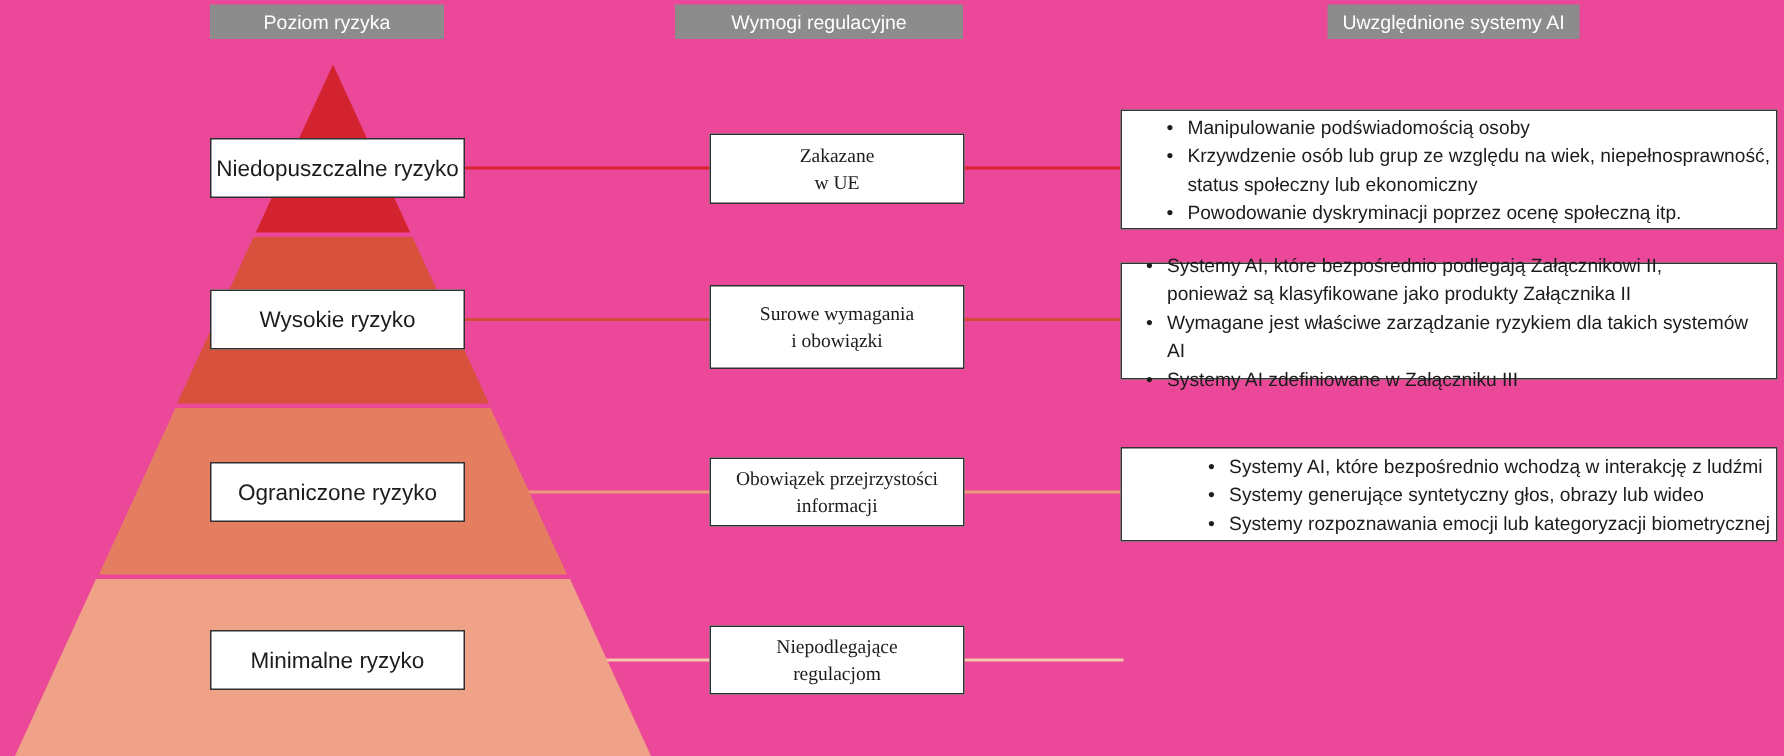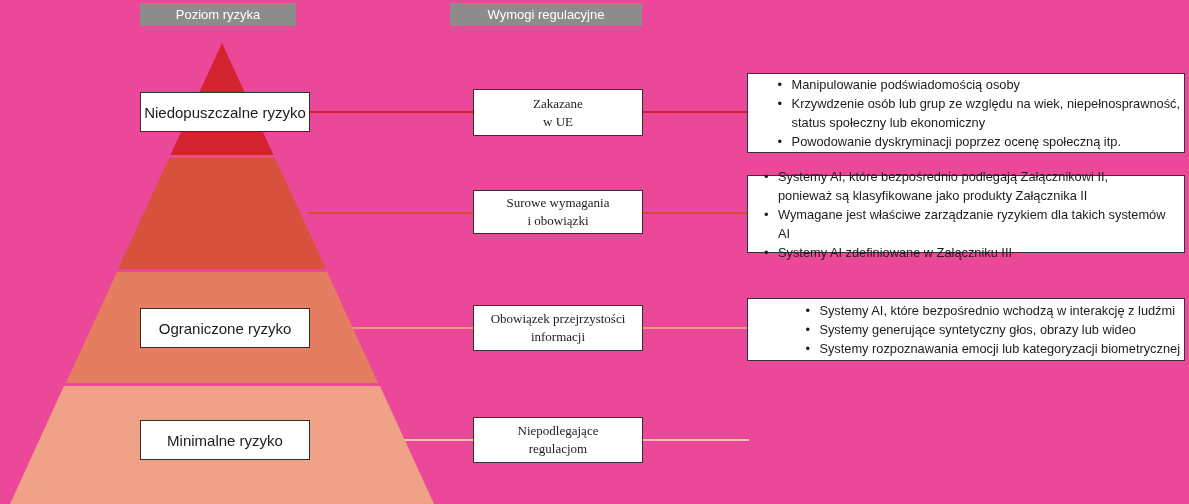--- a/index.html
+++ b/index.html
@@ -60,34 +60,36 @@
     <line x1="641" y1="440" x2="749" y2="440" stroke-width="2" stroke="#f6c7aa"></line>
 
     <polygon points="222,43 273.5,155 170.5,155" fill="#d2232f"></polygon>
     <polygon points="169,158 275,158 326,269 118,269" fill="#d7513c"></polygon>
     <polygon points="117,272 327,272 378,383 66,383" fill="#e57e61"></polygon>
     <polygon points="64,386 380,386 434,504 10,504" fill="#efa287"></polygon>
   </svg>
 
   <div class="col-header" style="left:140px;width:156px;">Poziom ryzyka</div>
   <div class="col-header" style="left:450px;width:192px;">Wymogi regulacyjne</div>
+  <div class="col-header" style="left:885px;width:168px;">Uwzględnione systemy AI</div>
 
   <div class="box risk-box" style="top:92px;">Niedopuszczalne ryzyko</div>
   <div class="box req-box" style="top:89px;height:47px;">Zakazane
 w UE</div>
   <div class="sys-box" style="top:73px;height:80px;">
     <ul>
       <li>Manipulowanie podświadomością osoby</li>
       <li>Krzywdzenie osób lub grup ze względu na wiek, niepełnosprawność,
 status społeczny lub ekonomiczny</li>
       <li>Powodowanie dyskryminacji poprzez ocenę społeczną itp.</li>
     </ul>
   </div>
 
-  <div class="box req-box" style="top:190px;height:44px;">Surowe wymagania
+  <div class="box risk-box" style="top:193px;">Wysokie ryzyko</div>
+  <div class="box req-box" style="top:190px;height:56px;">Surowe wymagania
 i obowiązki</div>
   <div class="sys-box" style="top:175px;height:78px;">
     <ul>
       <li>Systemy AI, które bezpośrednio podlegają Załącznikowi II,
 ponieważ są klasyfikowane jako produkty Załącznika II</li>
       <li>Wymagane jest właściwe zarządzanie ryzykiem dla takich systemów AI</li>
       <li>Systemy AI zdefiniowane w Załączniku III</li>
     </ul>
   </div>
 

